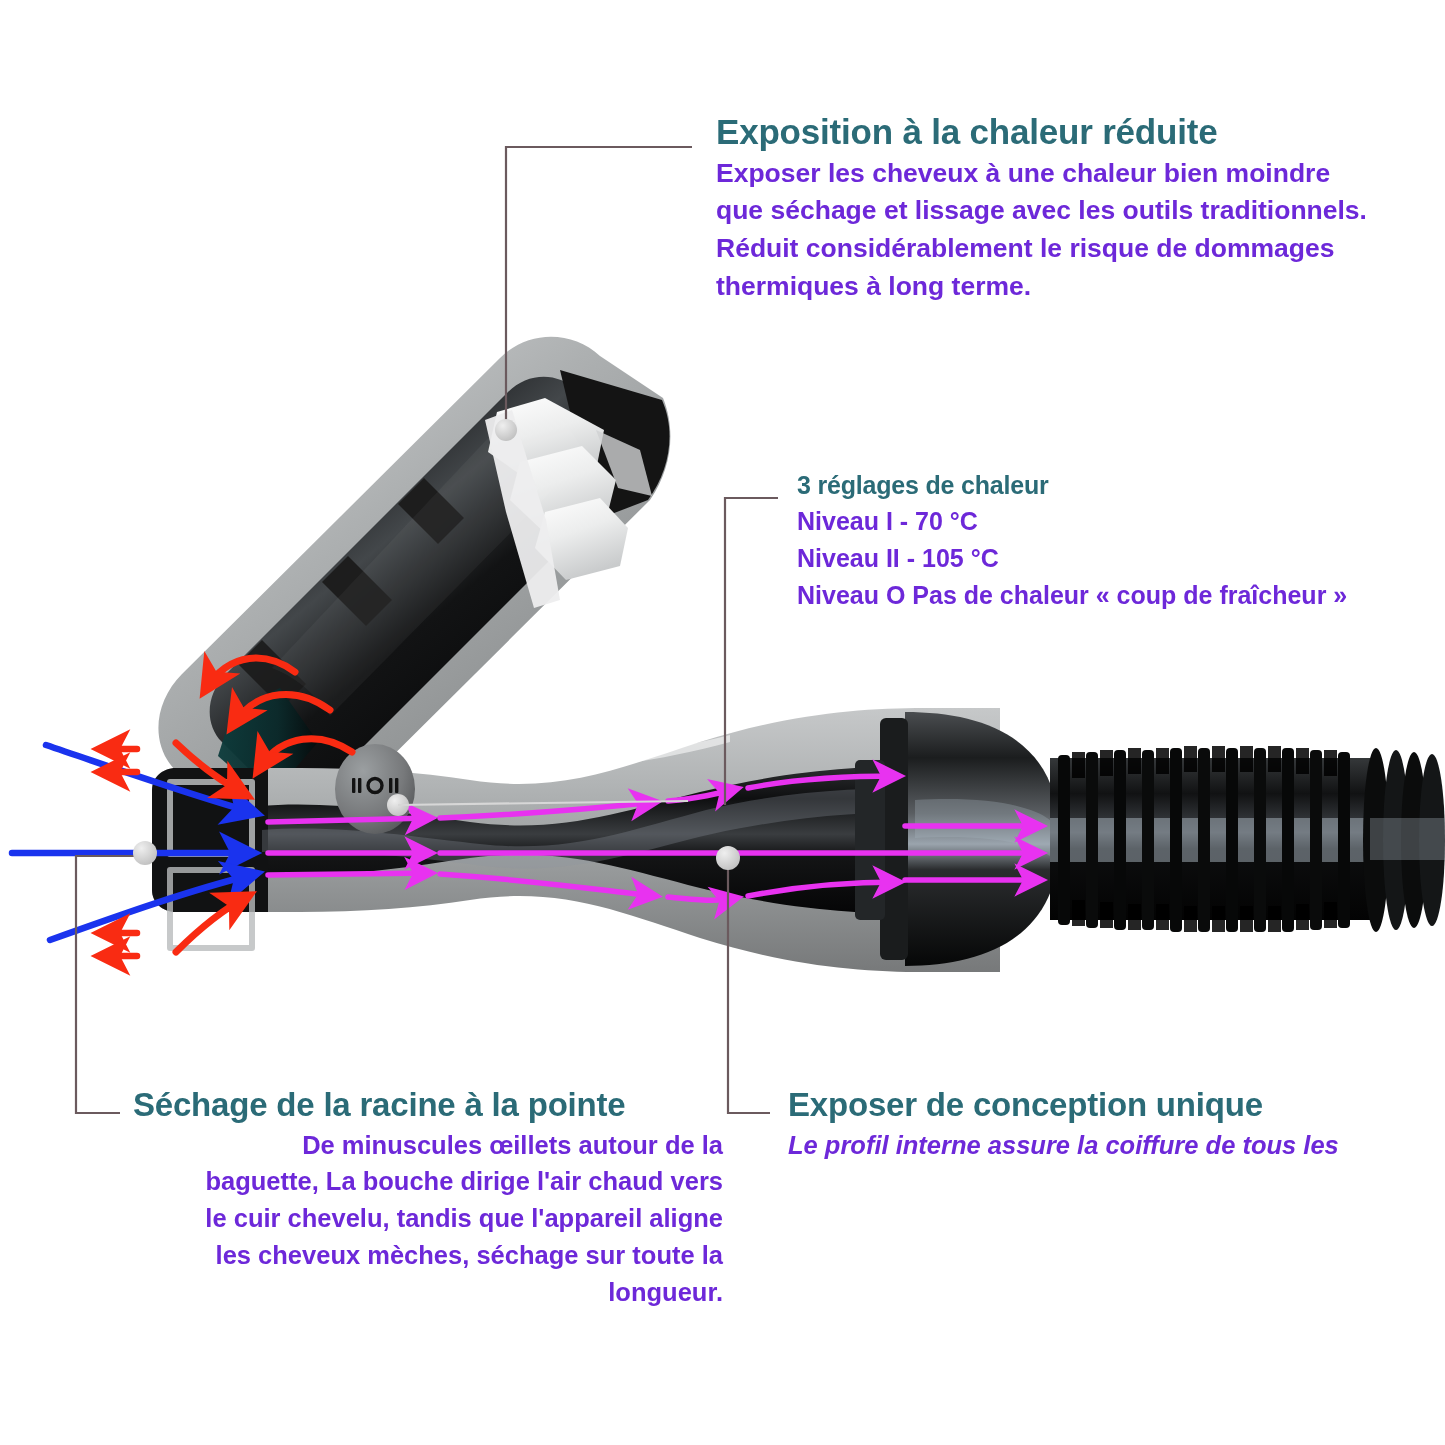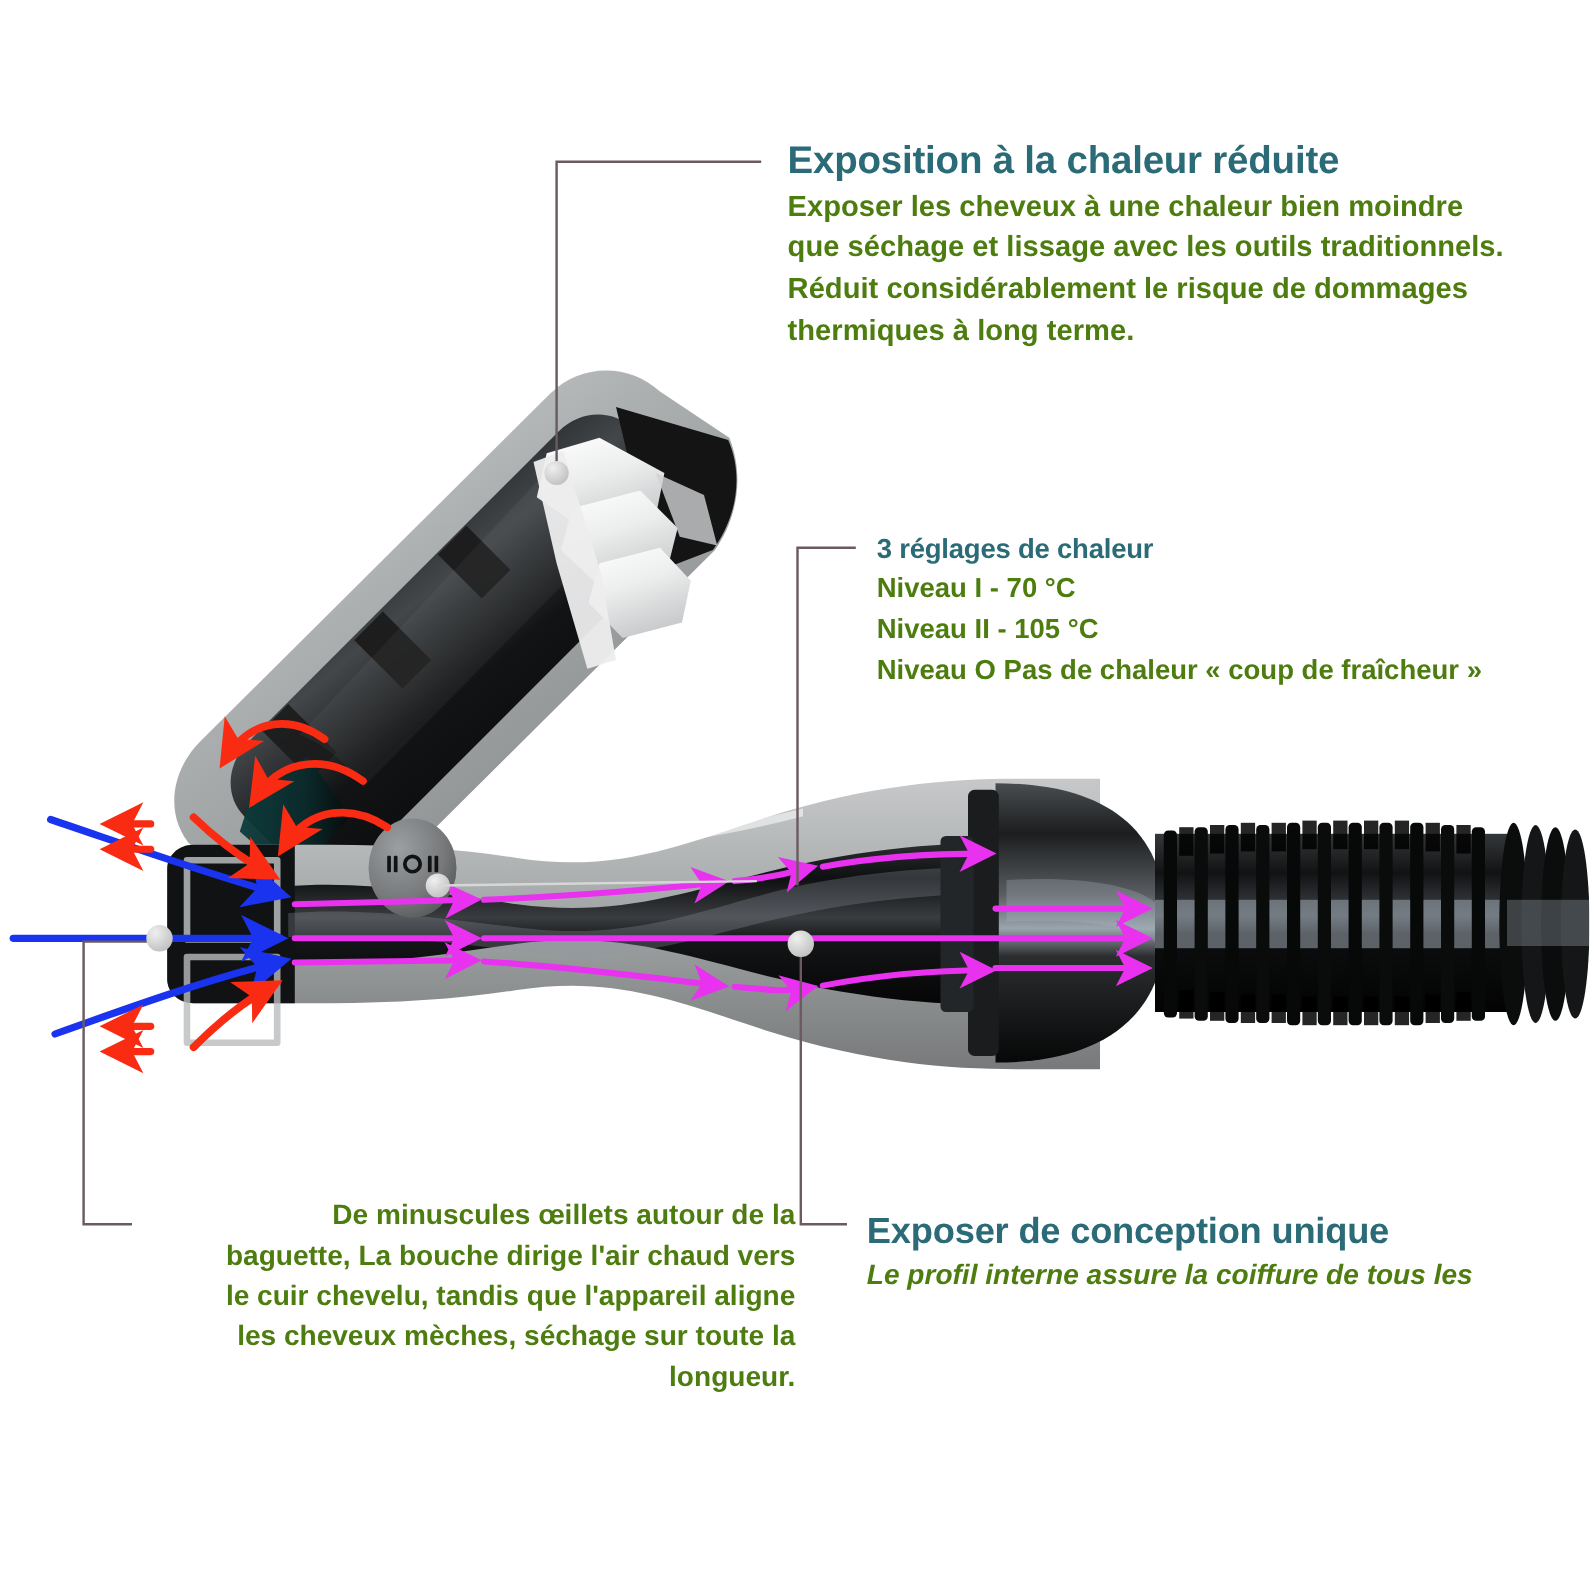--- a/index.html
+++ b/index.html
@@ -13,25 +13,25 @@
 
   
   #artwork{position:absolute;left:0;top:0;width:1445px;height:1445px;}
 
   
   .anno{position:absolute;}
   .anno .title{
     color:#2b6b77;
     font-weight:700;
     letter-spacing:-0.2px;
-    margin:14px 0 4px 0;
+    margin:0 0 4px 0;
     line-height:1.08;
   }
   .anno .body{
-    color:#4d7c0f;
+    color:#6d28d9;
     font-weight:700;
     margin:0;
     line-height:1.42;
   }
   .anno .body .ln{display:block;white-space:nowrap;}
 
   
   #anno-heat-exposure{left:716px;top:113px;width:730px;}
   #anno-heat-exposure .title{font-size:35px;}
   #anno-heat-exposure .body{font-size:26.5px;}
@@ -355,20 +355,21 @@
   <div class="anno" id="anno-heat-settings">
     <h2 class="title">3 réglages de chaleur</h2>
     <p class="body">
       <span class="ln">Niveau I - 70 °C</span>
       <span class="ln">Niveau II - 105 °C</span>
       <span class="ln">Niveau O Pas de chaleur « coup de fraîcheur »</span>
     </p>
   </div>
 
   <div class="anno" id="anno-root-to-tip">
+    <h2 class="title">Séchage de la racine à la pointe</h2>
     <p class="body">
       <span class="ln">De minuscules œillets autour de la</span>
       <span class="ln">baguette, La bouche dirige l'air chaud vers</span>
       <span class="ln">le cuir chevelu, tandis que l'appareil aligne</span>
       <span class="ln">les cheveux mèches, séchage sur toute la</span>
       <span class="ln">longueur.</span>
     </p>
   </div>
 
   <div class="anno" id="anno-unique-wand">

